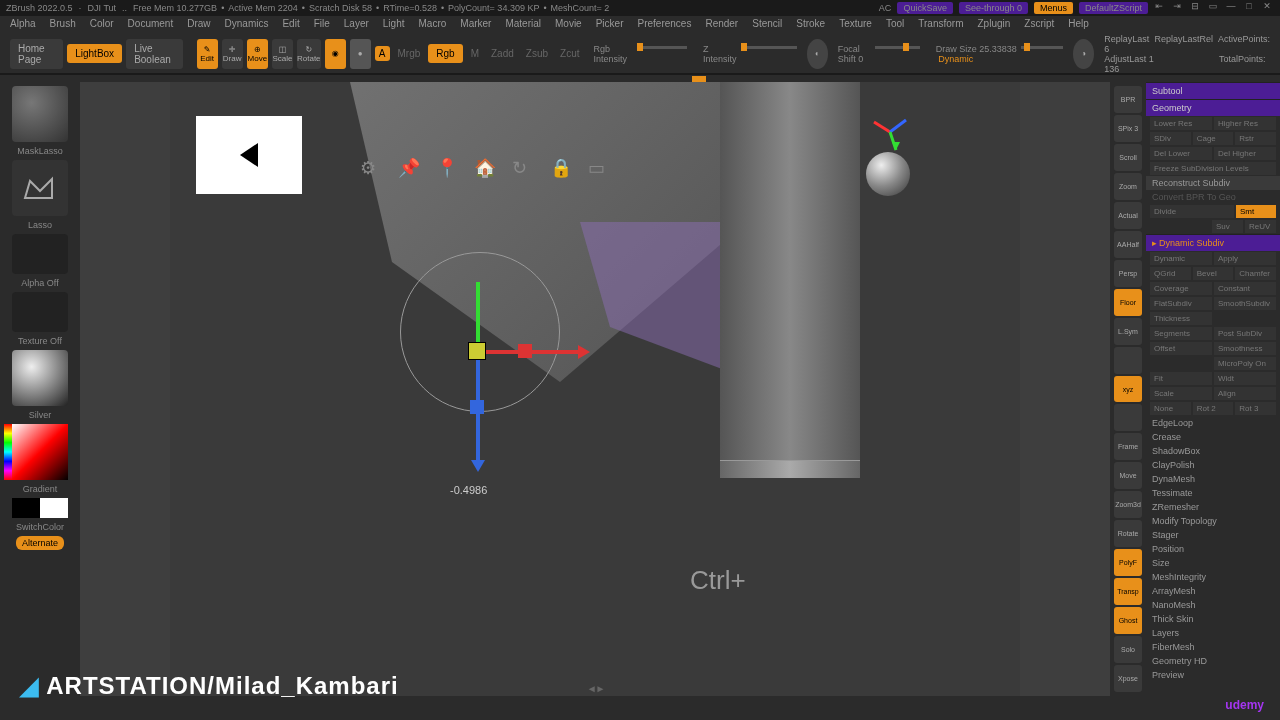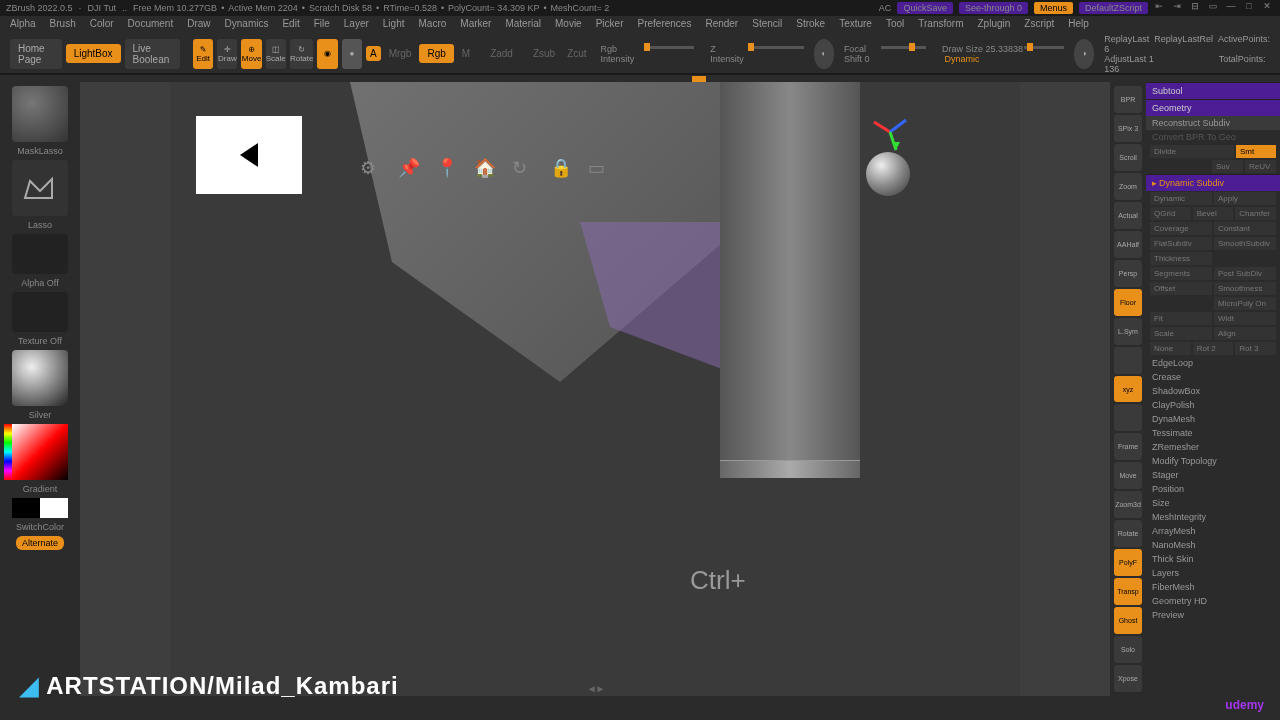--- a/index.html
+++ b/index.html
@@ -157,21 +157,21 @@
   <div class="tbtn active">
       <div>◉</div>
     </div>
   <div class="tbtn" style="background:#555">
       <div>●</div>
     </div>
   <span class="txtbtn" style="background:#e8901a;color:#000;padding:2px 4px">A</span>
   <span style="color:#666;margin:0 4px">Mrgb</span>
   <span class="txtbtn" style="background:#e8901a;color:#000">Rgb</span>
   <span style="color:#666;margin:0 4px">M</span>
-  <span style="color:#666;margin:0 12px">Zadd</span>
+  <span style="color:#666;margin:0 4px">Zadd</span>
   <span style="color:#666;margin:0 4px">Zsub</span>
   <span style="color:#666;margin:0 4px">Zcut</span>
   <div class="param">
       <span>Rgb Intensity</span>
       <div class="slider-bar">
         <div class="knob" style="left:0"></div>
       </div>
     </div>
   <div class="param">
       <span>Z Intensity</span>
@@ -242,20 +242,30 @@
           <div class="tri"></div>
         </div>
       <div class="vp-topicons">
         <span class="ic">⚙</span>
         <span class="ic">📌</span>
         <span class="ic">📍</span>
         <span class="ic">🏠</span>
         <span class="ic">↻</span>
         <span class="ic">🔒</span>
         <span class="ic">▭</span>
+      </div>
+      <div class="gizmo">
+        <div class="ring"></div>
+        <div class="xaxis"></div>
+        <div class="yaxis"></div>
+        <div class="zaxis"></div>
+        <div class="xbox"></div>
+        <div class="zbox"></div>
+        <div class="center"></div>
+        <div class="reading">-0.4986</div>
       </div>
       <div class="gizmo-axis">
         <svg width="40" height="40">
             <line x1="20" y1="20" x2="4" y2="10" stroke="#f33" stroke-width="3"></line>
             <line x1="20" y1="20" x2="36" y2="8" stroke="#36f" stroke-width="3"></line>
             <line x1="20" y1="20" x2="26" y2="38" stroke="#3d3" stroke-width="3"></line>
             <polygon points="26,38 22,30 30,30" fill="#3d3"></polygon>
           </svg>
       </div>
       <div class="matsphere"></div>
@@ -284,20 +294,38 @@
       <div class="rbtn active">PolyF</div>
       <div class="rbtn active">Transp</div>
       <div class="rbtn active">Ghost</div>
       <div class="rbtn">Solo</div>
       <div class="rbtn">Xpose</div>
     </div>
 
   <div class="right-panel">
     <div class="sec-title">Subtool</div>
     <div class="sec-title">Geometry</div>
+    <div id="geo-rows">
+        <div class="row">
+          <div class="cell">Lower Res</div>
+          <div class="cell">Higher Res</div>
+        </div>
+        <div class="row">
+          <div class="cell">SDiv</div>
+          <div class="cell">Cage</div>
+          <div class="cell">Rstr</div>
+        </div>
+        <div class="row">
+          <div class="cell">Del Lower</div>
+          <div class="cell">Del Higher</div>
+        </div>
+        <div class="row">
+          <div class="cell">Freeze SubDivision Levels</div>
+        </div>
+      </div>
     <div class="single" style="background:#3a3a3a">Reconstruct Subdiv</div>
     <div class="single" style="color:#555">Convert BPR To Geo</div>
     <div class="row">
         <div class="cell">Divide</div>
         <div class="cell active" style="flex:0 0 40px">Smt</div>
       </div>
     <div class="row">
         <div class="cell" style="flex:0 0 60px;visibility:hidden"></div>
         <div class="cell">Suv</div>
         <div class="cell">ReUV</div>

